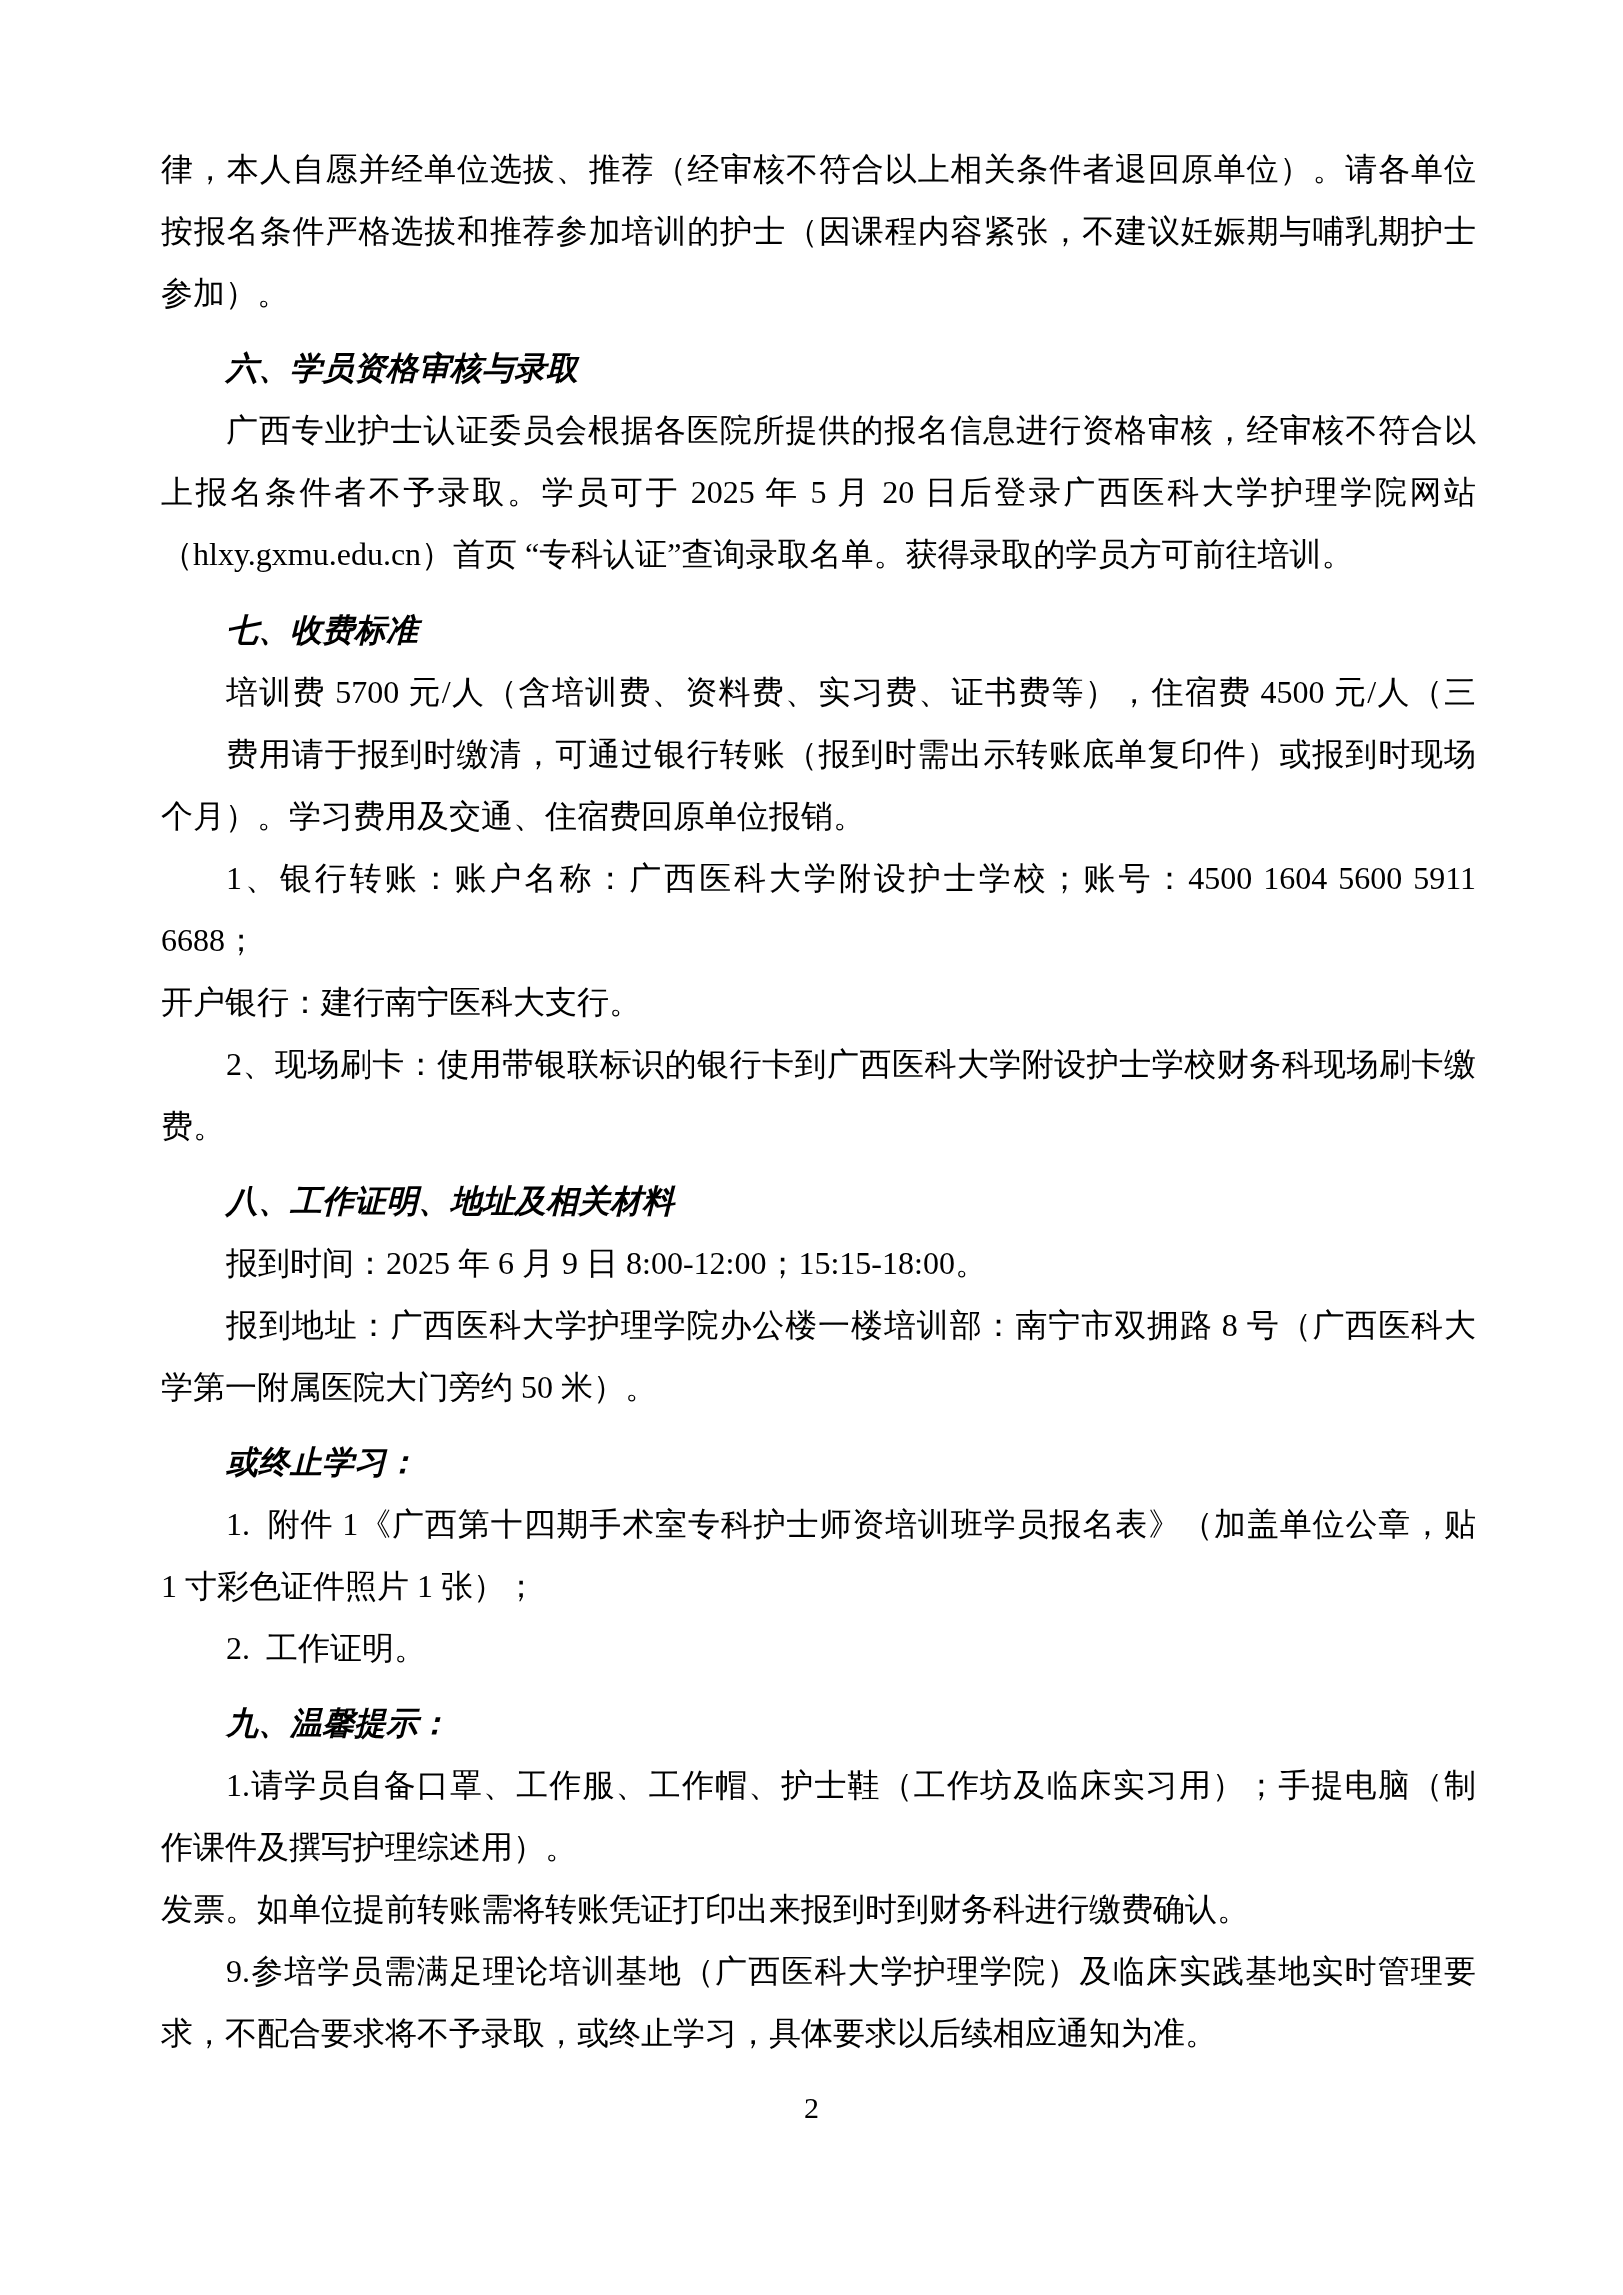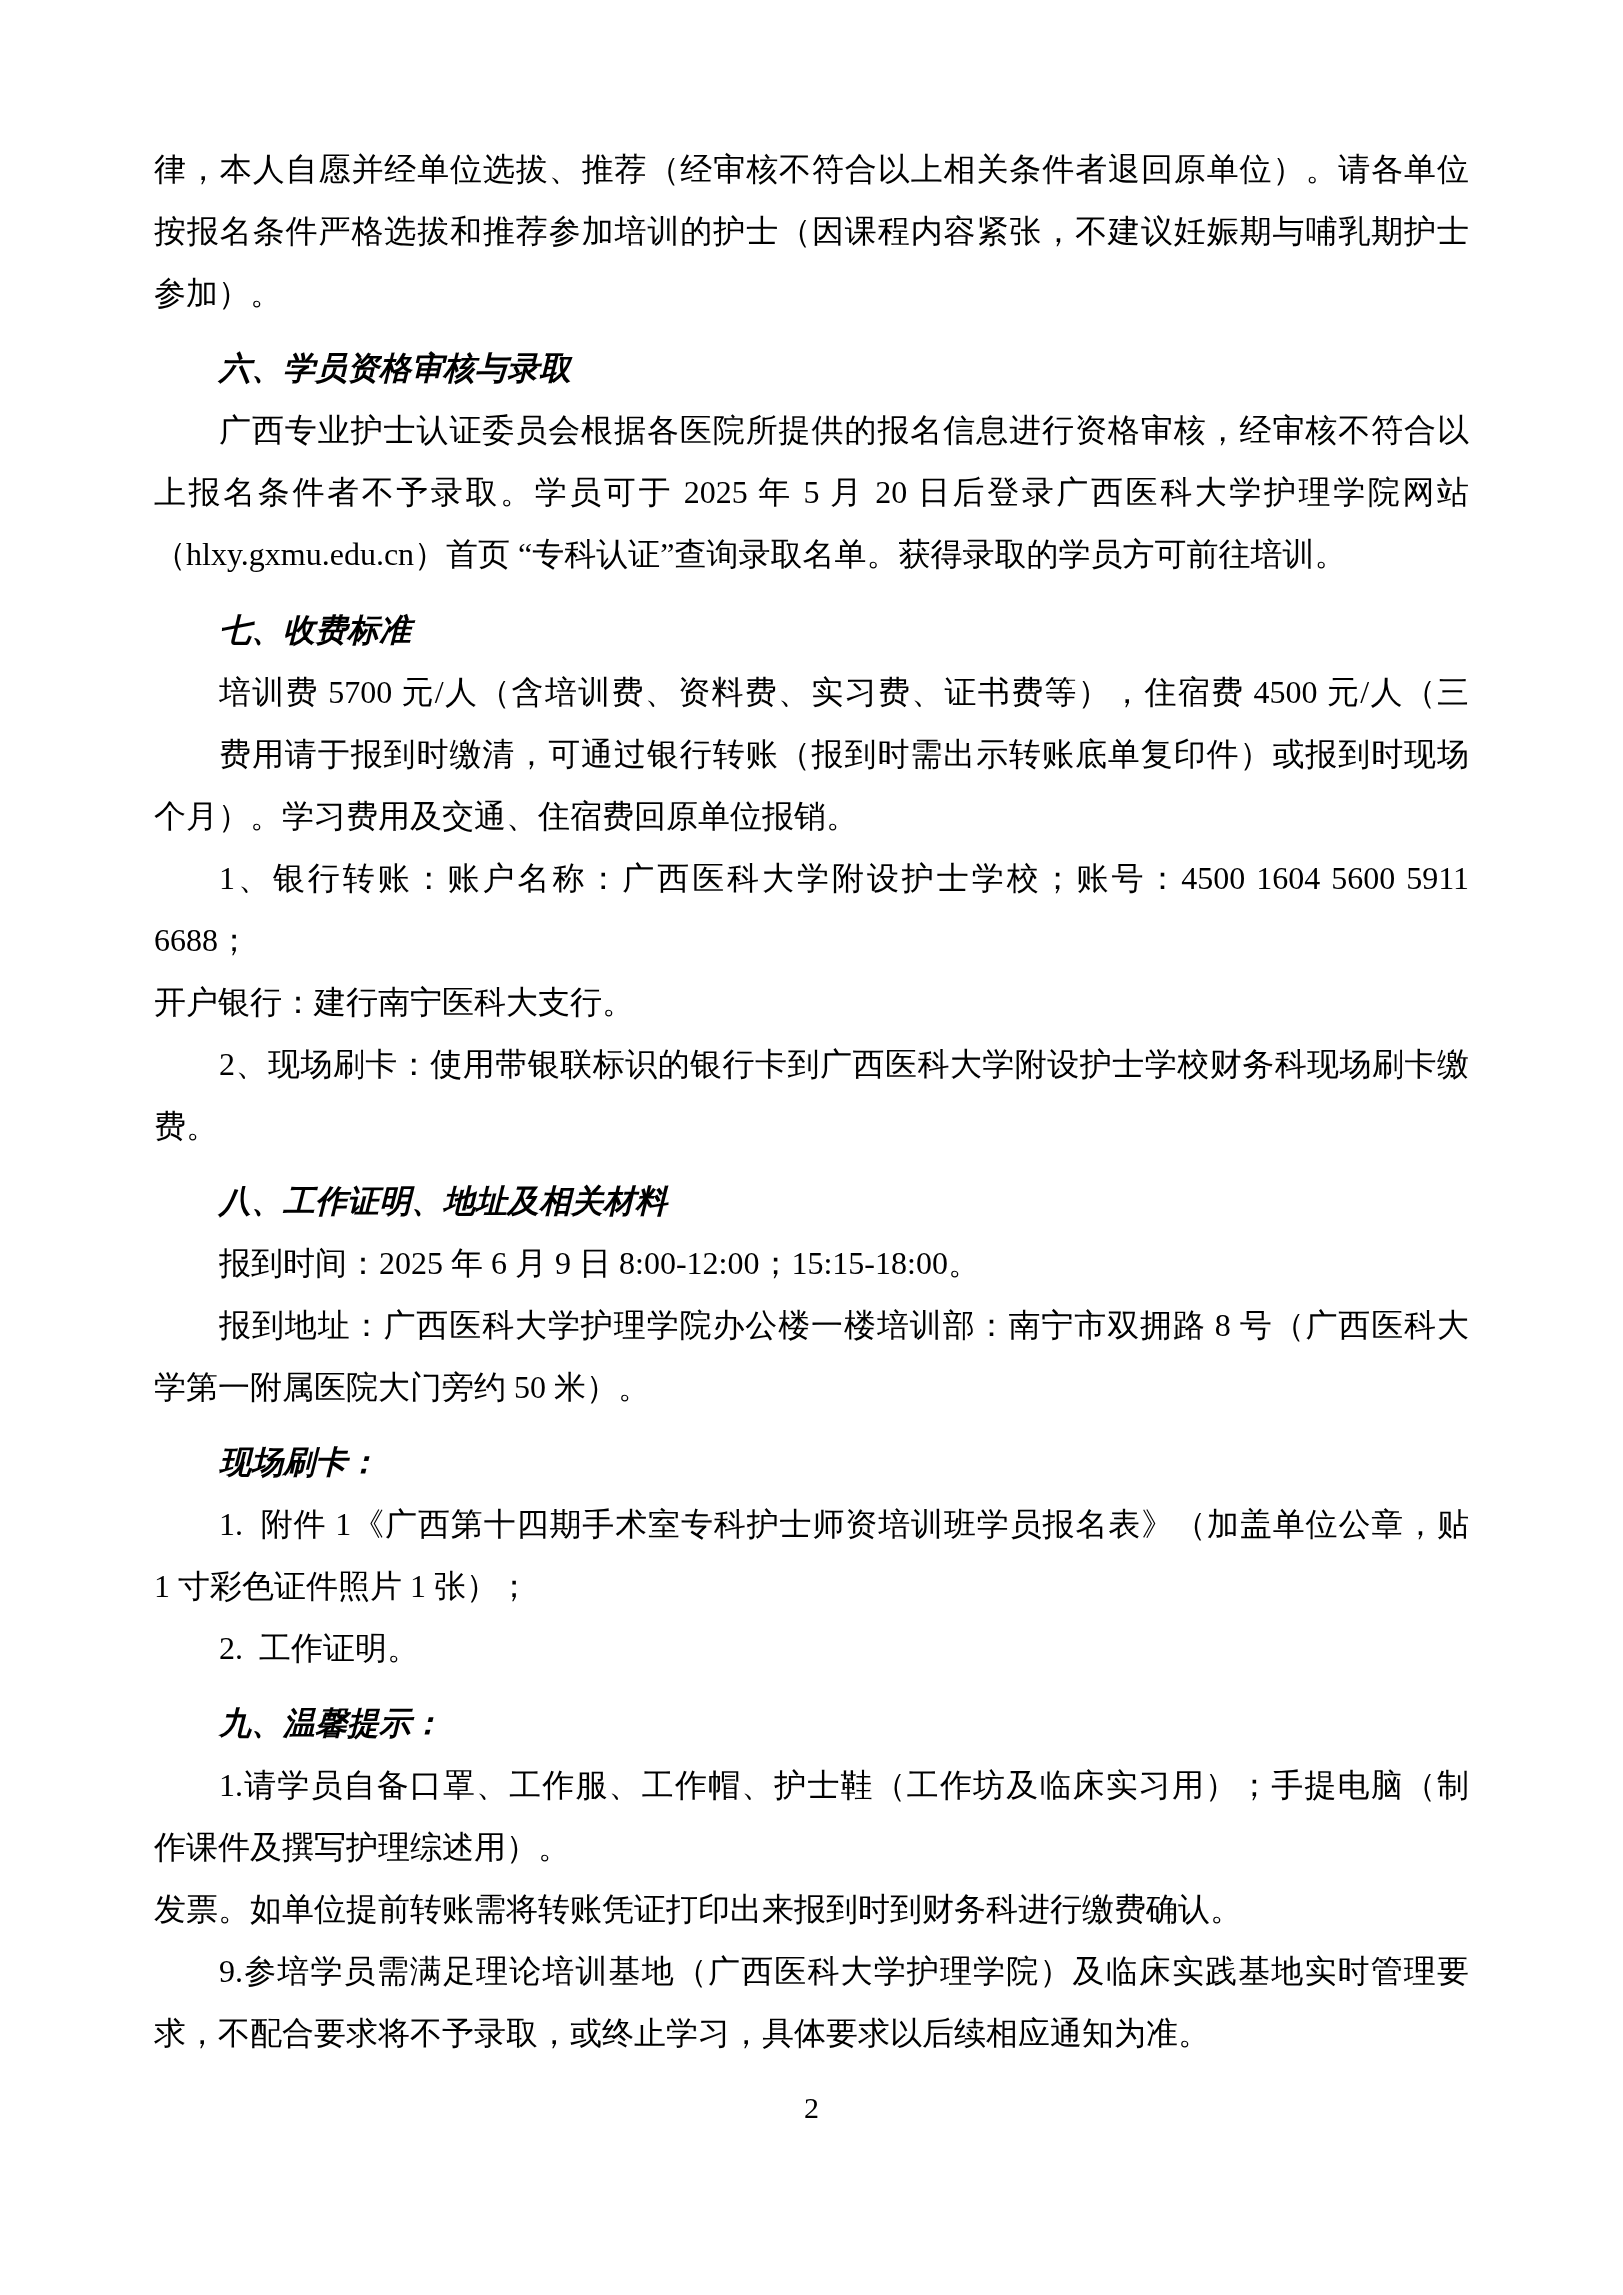--- a/index.html
+++ b/index.html
@@ -11,21 +11,21 @@
     position: relative;
     width: 1623px;
     height: 2295px;
     background: #ffffff;
     color: #000000;
     font-family: "Liberation Serif", "DejaVu Serif", serif;
     overflow: hidden;
   }
   .content {
     position: absolute;
-    left: 154px;
+    left: 161px;
     top: 138px;
     width: 1315px;
   }
   .line {
     font-size: 32px;
     line-height: 62px;
     text-align: left;
     white-space: pre-wrap;
   }
   .line.indent { text-indent: 65px; }
@@ -67,21 +67,21 @@
       <div class="line indent fill"><span>费用请于报到时缴清，可通过银行转账（报到时需出示转账底单复印件）或报到时现场</span></div>
       <div class="line"><span>个月）。学习费用及交通、住宿费回原单位报销。</span></div>
       <div class="line indent fill"><span>1、银行转账：账户名称：广西医科大学附设护士学校；账号：4500 1604 5600 5911 6688；</span></div>
       <div class="line"><span>开户银行：建行南宁医科大支行。</span></div>
       <div class="line indent fill"><span>2、现场刷卡：使用带银联标识的银行卡到广西医科大学附设护士学校财务科现场刷卡缴</span></div>
       <div class="line"><span>费。</span></div>
       <div class="line indent heading gap"><span>八、工作证明、地址及相关材料</span></div>
       <div class="line indent"><span>报到时间：2025 年 6 月 9 日 8:00-12:00；15:15-18:00。</span></div>
       <div class="line indent fill"><span>报到地址：广西医科大学护理学院办公楼一楼培训部：南宁市双拥路 8 号（广西医科大</span></div>
       <div class="line"><span>学第一附属医院大门旁约 50 米）。</span></div>
-      <div class="line indent heading gap"><span>现场刷卡：</span></div>
+      <div class="line indent heading gap"><span>或终止学习：</span></div>
       <div class="line indent fill"><span>1.  附件 1《广西第十四期手术室专科护士师资培训班学员报名表》（加盖单位公章，贴</span></div>
       <div class="line"><span>1 寸彩色证件照片 1 张）；</span></div>
       <div class="line indent"><span>2.  工作证明。</span></div>
       <div class="line indent heading gap"><span>九、温馨提示：</span></div>
       <div class="line indent fill"><span>1.请学员自备口罩、工作服、工作帽、护士鞋（工作坊及临床实习用）；手提电脑（制</span></div>
       <div class="line"><span>作课件及撰写护理综述用）。</span></div>
       <div class="line"><span>发票。如单位提前转账需将转账凭证打印出来报到时到财务科进行缴费确认。</span></div>
       <div class="line indent fill"><span>9.参培学员需满足理论培训基地（广西医科大学护理学院）及临床实践基地实时管理要</span></div>
       <div class="line"><span>求，不配合要求将不予录取，或终止学习，具体要求以后续相应通知为准。</span></div>
     </div>

